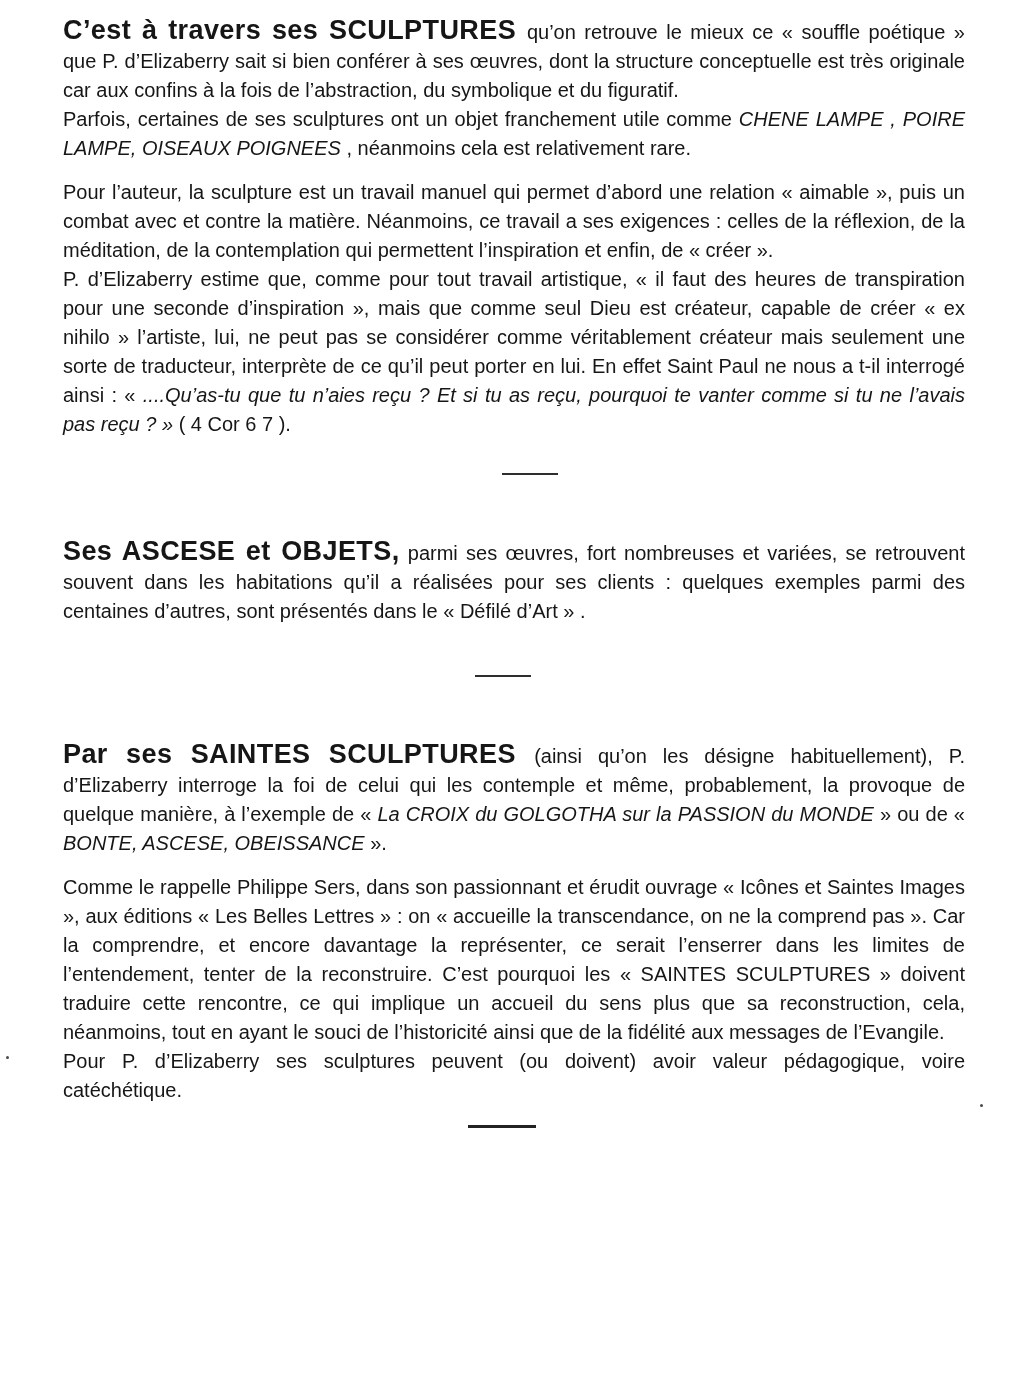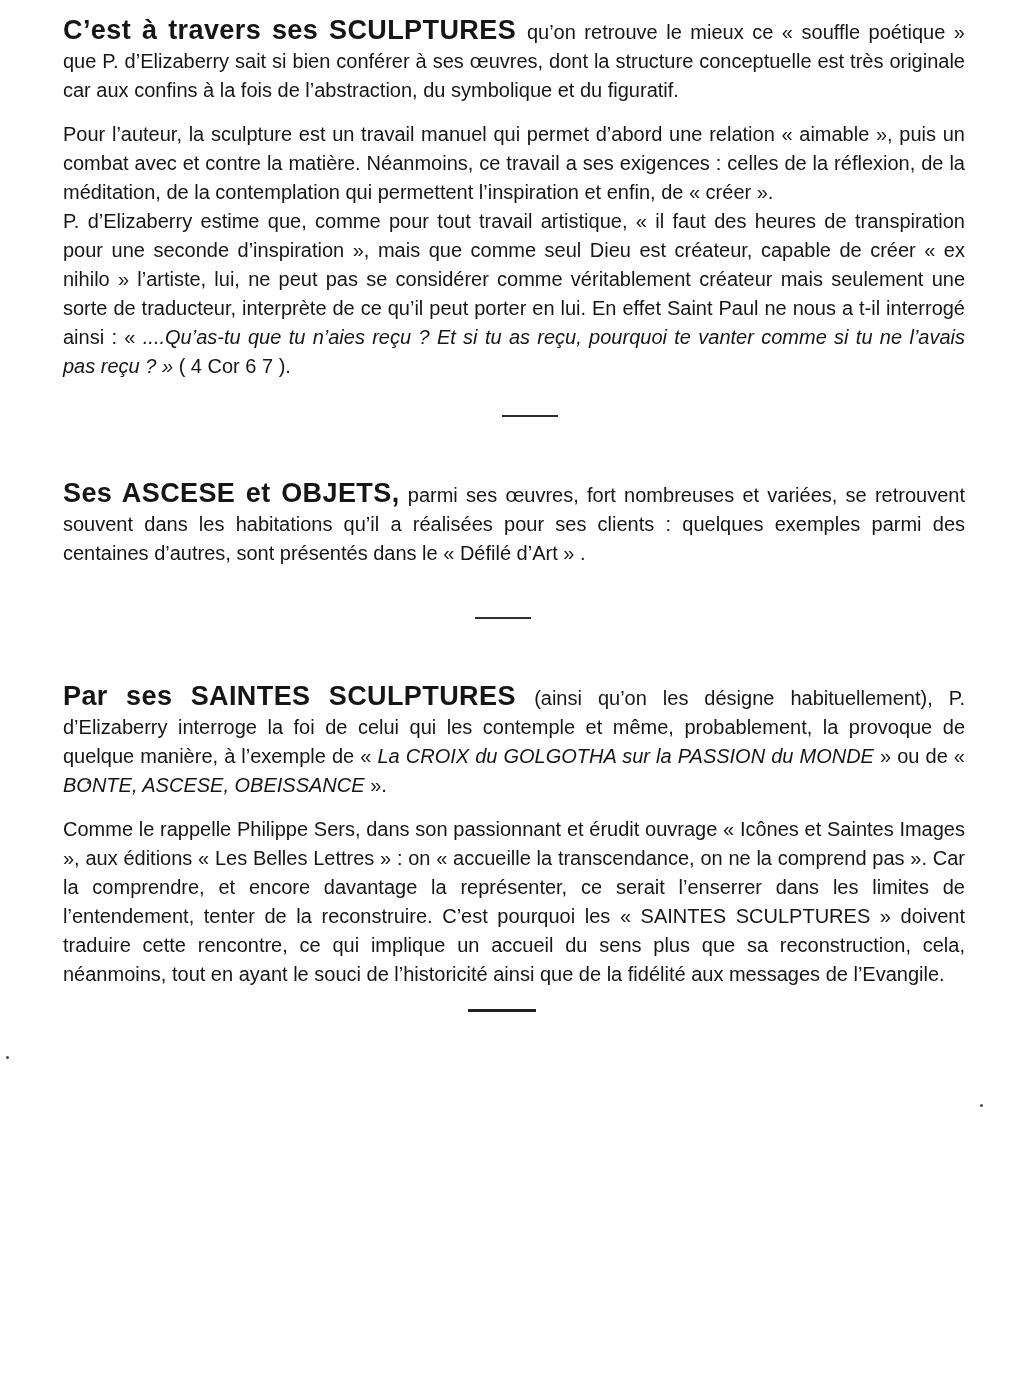--- a/index.html
+++ b/index.html
@@ -48,25 +48,27 @@
     background: #4a4a4a;
     border-radius: 50%;
   }
 </style>
 </head>
 <body>
 
 <div class="page" style="background: rgb(255, 255, 255);">
   <div class="content" id="content" style="color: rgb(22, 22, 22);">
       <p class="para"><span class="hd">C’est à travers ses SCULPTURES </span><span>qu’on retrouve le mieux ce « souffle poétique » que P. d’Elizaberry  sait si bien conférer à ses œuvres,  dont la structure conceptuelle est très originale car aux confins à la fois de l’abstraction, du symbolique et du figuratif.</span></p>
+      <p class="para"><span>Parfois, certaines de ses sculptures ont un objet franchement utile comme </span><span class="it">CHENE LAMPE , POIRE LAMPE, OISEAUX POIGNEES </span><span>, néanmoins cela est relativement rare.</span></p>
       <p class="para gap"><span>Pour l’auteur, la sculpture est un travail manuel qui permet d’abord une relation « aimable », puis un combat avec et contre la matière. Néanmoins, ce travail a ses exigences : celles de la réflexion,  de la méditation,  de la contemplation qui permettent l’inspiration et enfin,  de « créer ».</span></p>
       <p class="para"><span>P. d’Elizaberry estime que,  comme pour tout travail artistique, « il faut des heures de transpiration pour une seconde d’inspiration », mais que comme seul Dieu est créateur, capable de créer « ex nihilo » l’artiste, lui, ne peut pas se considérer comme véritablement créateur mais seulement une sorte de traducteur, interprète de ce qu’il peut porter en lui. En effet Saint Paul ne nous a t-il interrogé ainsi : « </span><span class="it">....Qu’as-tu que tu n’aies reçu ? Et si tu as reçu, pourquoi  te vanter  comme si tu ne l’avais pas reçu ?  » </span><span>( 4 Cor 6 7 ).</span></p>
       <div class="sep sep1"></div>
       <p class="para"><span class="hd">Ses ASCESE et OBJETS,</span><span>  parmi ses œuvres, fort nombreuses et variées, se retrouvent souvent dans les habitations qu’il a réalisées pour ses clients : quelques exemples parmi des centaines d’autres,  sont présentés  dans le « Défilé d’Art » .</span></p>
       <div class="sep sep2"></div>
       <p class="para"><span class="hd">Par ses SAINTES SCULPTURES </span><span> (ainsi qu’on les désigne habituellement), P. d’Elizaberry interroge la foi de celui qui les contemple et même, probablement, la provoque de quelque manière, à l’exemple de «  </span><span class="it">La CROIX du GOLGOTHA sur la PASSION du MONDE </span><span>» ou de « </span><span class="it">BONTE, ASCESE, OBEISSANCE </span><span>».</span></p>
       <p class="para gap"><span>Comme le rappelle Philippe Sers, dans son passionnant et érudit ouvrage « Icônes et Saintes Images », aux éditions « Les Belles Lettres » : on « accueille la transcendance, on ne la comprend pas ». Car la comprendre, et encore davantage la représenter,  ce serait l’enserrer dans les limites de l’entendement, tenter de la reconstruire. C’est pourquoi les « SAINTES SCULPTURES » doivent traduire cette rencontre,  ce qui implique un accueil du sens plus que sa reconstruction, cela,  néanmoins,  tout en ayant le souci de l’historicité ainsi que de la fidélité aux messages de l’Evangile.</span></p>
+      <p class="para"><span>Pour P. d’Elizaberry ses sculptures peuvent (ou doivent) avoir valeur pédagogique, voire catéchétique.</span></p>
       <div class="sep sep3"></div>
     </div>
   <span class="dot" style="left:87px; top:781px; width:3px; height:3px;"></span>
   <span class="dot" style="left:6px; top:1056px; width:3px; height:3px;"></span>
   <span class="dot" style="left:980px; top:1104px; width:3px; height:3px;"></span>
 </div>
 
 </body></html>

